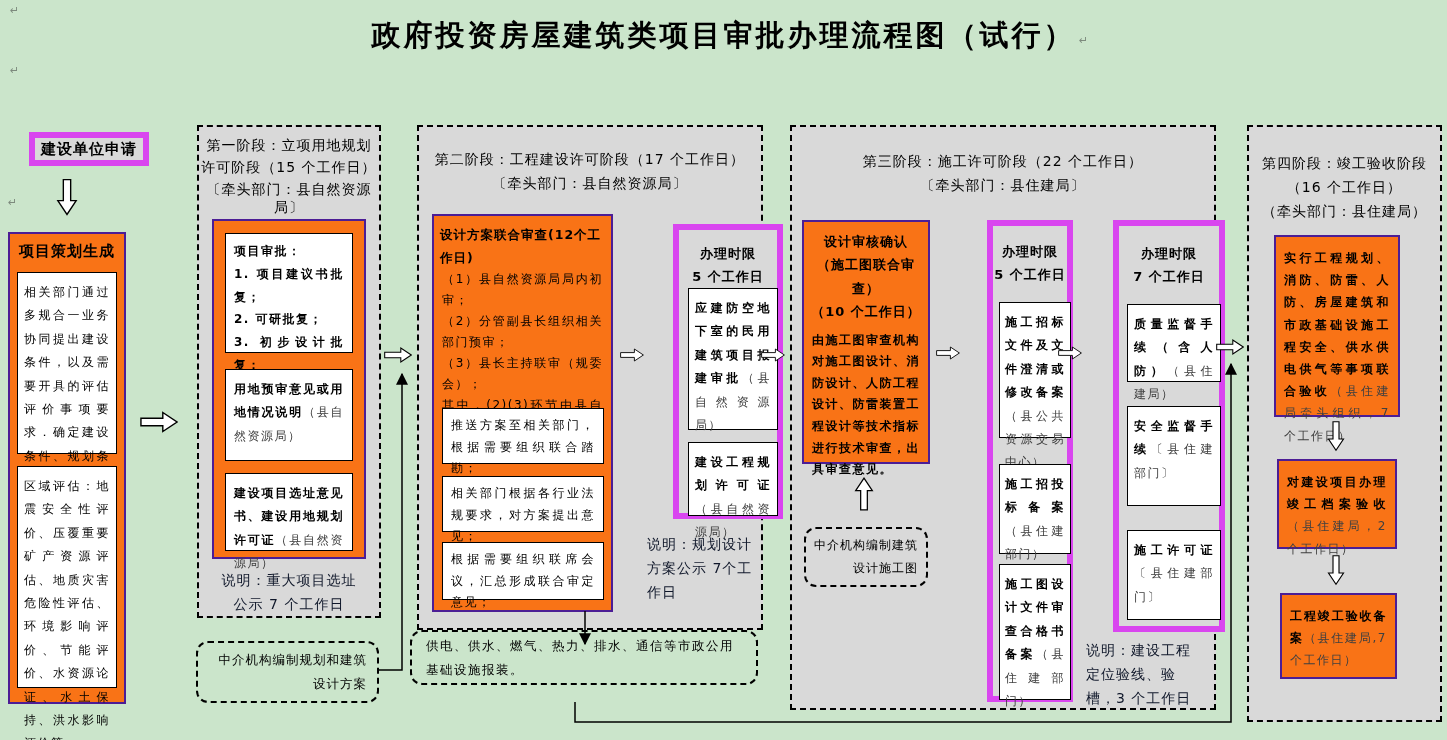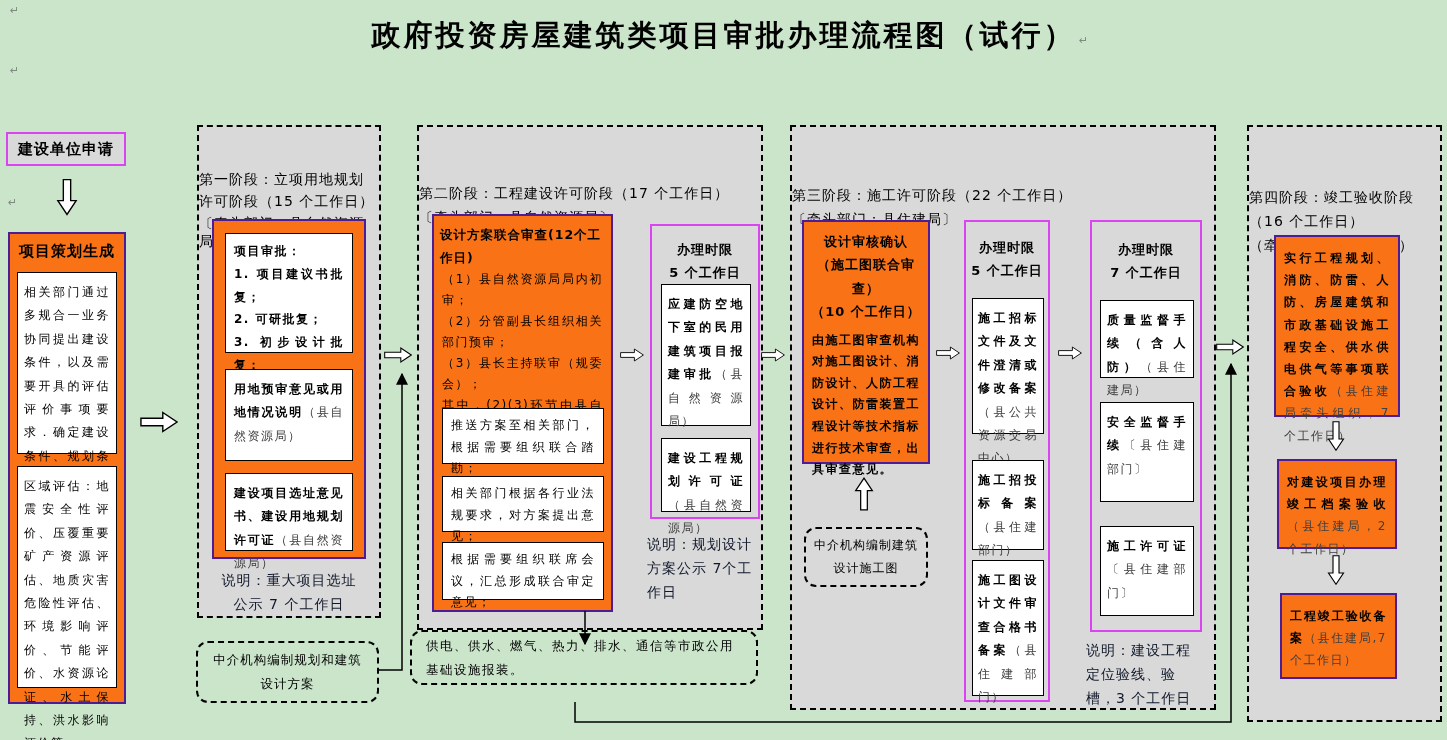--- a/index.html
+++ b/index.html
@@ -2,23 +2,23 @@
 <html><head>
 <meta charset="utf-8">
 <style>
   html,body{margin:0;padding:0;}
   body{font-family:"DejaVu Sans","Liberation Sans",sans-serif;}
   #canvas{position:relative;width:1447px;height:740px;background:#cbe5cb;overflow:hidden;}
   .title{position:absolute;left:0;right:0;top:16px;text-align:center;font-size:29px;font-weight:bold;color:#000;letter-spacing:3px;}
   .stage{position:absolute;background:#d9d9d9;border:2px dashed #000;box-sizing:border-box;}
   .whitebox{position:absolute;background:#f97316;border:2px solid #4c1d95;box-sizing:border-box;}
   .innerbox{position:absolute;background:#fff;border:1.5px solid #000;box-sizing:border-box;}
-  .graybox{position:absolute;background:#d9d9d9;border:2px solid #d946ef;box-sizing:border-box;}
-  .dashedbox{position:absolute;border:2px dashed #000;border-radius:12px;box-sizing:border-box;display:flex;align-items:center;justify-content:center;text-align:center;}
-  .hdr{position:absolute;left:0;right:0;font-size:14px;color:#000;letter-spacing:1px;margin-top:34px;}
+  .graybox{position:absolute;background:#d9d9d9;border:6px solid #d946ef;box-sizing:border-box;margin-left:23px;}
+  .dashedbox{position:absolute;border:2px dashed #000;border-radius:12px;box-sizing:border-box;display:flex;align-items:center;justify-content:center;text-align:right;}
+  .hdr{position:absolute;left:0;right:0;text-align:center;font-size:14px;color:#000;letter-spacing:1px;}
   .b{font-weight:bold;color:#000;}
   .dept{font-weight:normal;color:#404040;}
   .txt{font-size:12px;line-height:1.95;letter-spacing:1.5px;color:#000;text-align:justify;}
   .ctr{text-align:center;}
   .note{position:absolute;font-size:14px;color:#0f172a;letter-spacing:1px;line-height:1.7;}
   .arrow{position:absolute;}
   .arrow svg{width:100%;height:100%;display:block;}
   .arrow polygon{fill:#fff;stroke:#000;stroke-width:1.5;}
   .overlay{position:absolute;left:0;top:0;pointer-events:none;}
   .pilcrow{position:absolute;font-size:11px;color:#7d8a7d;}

